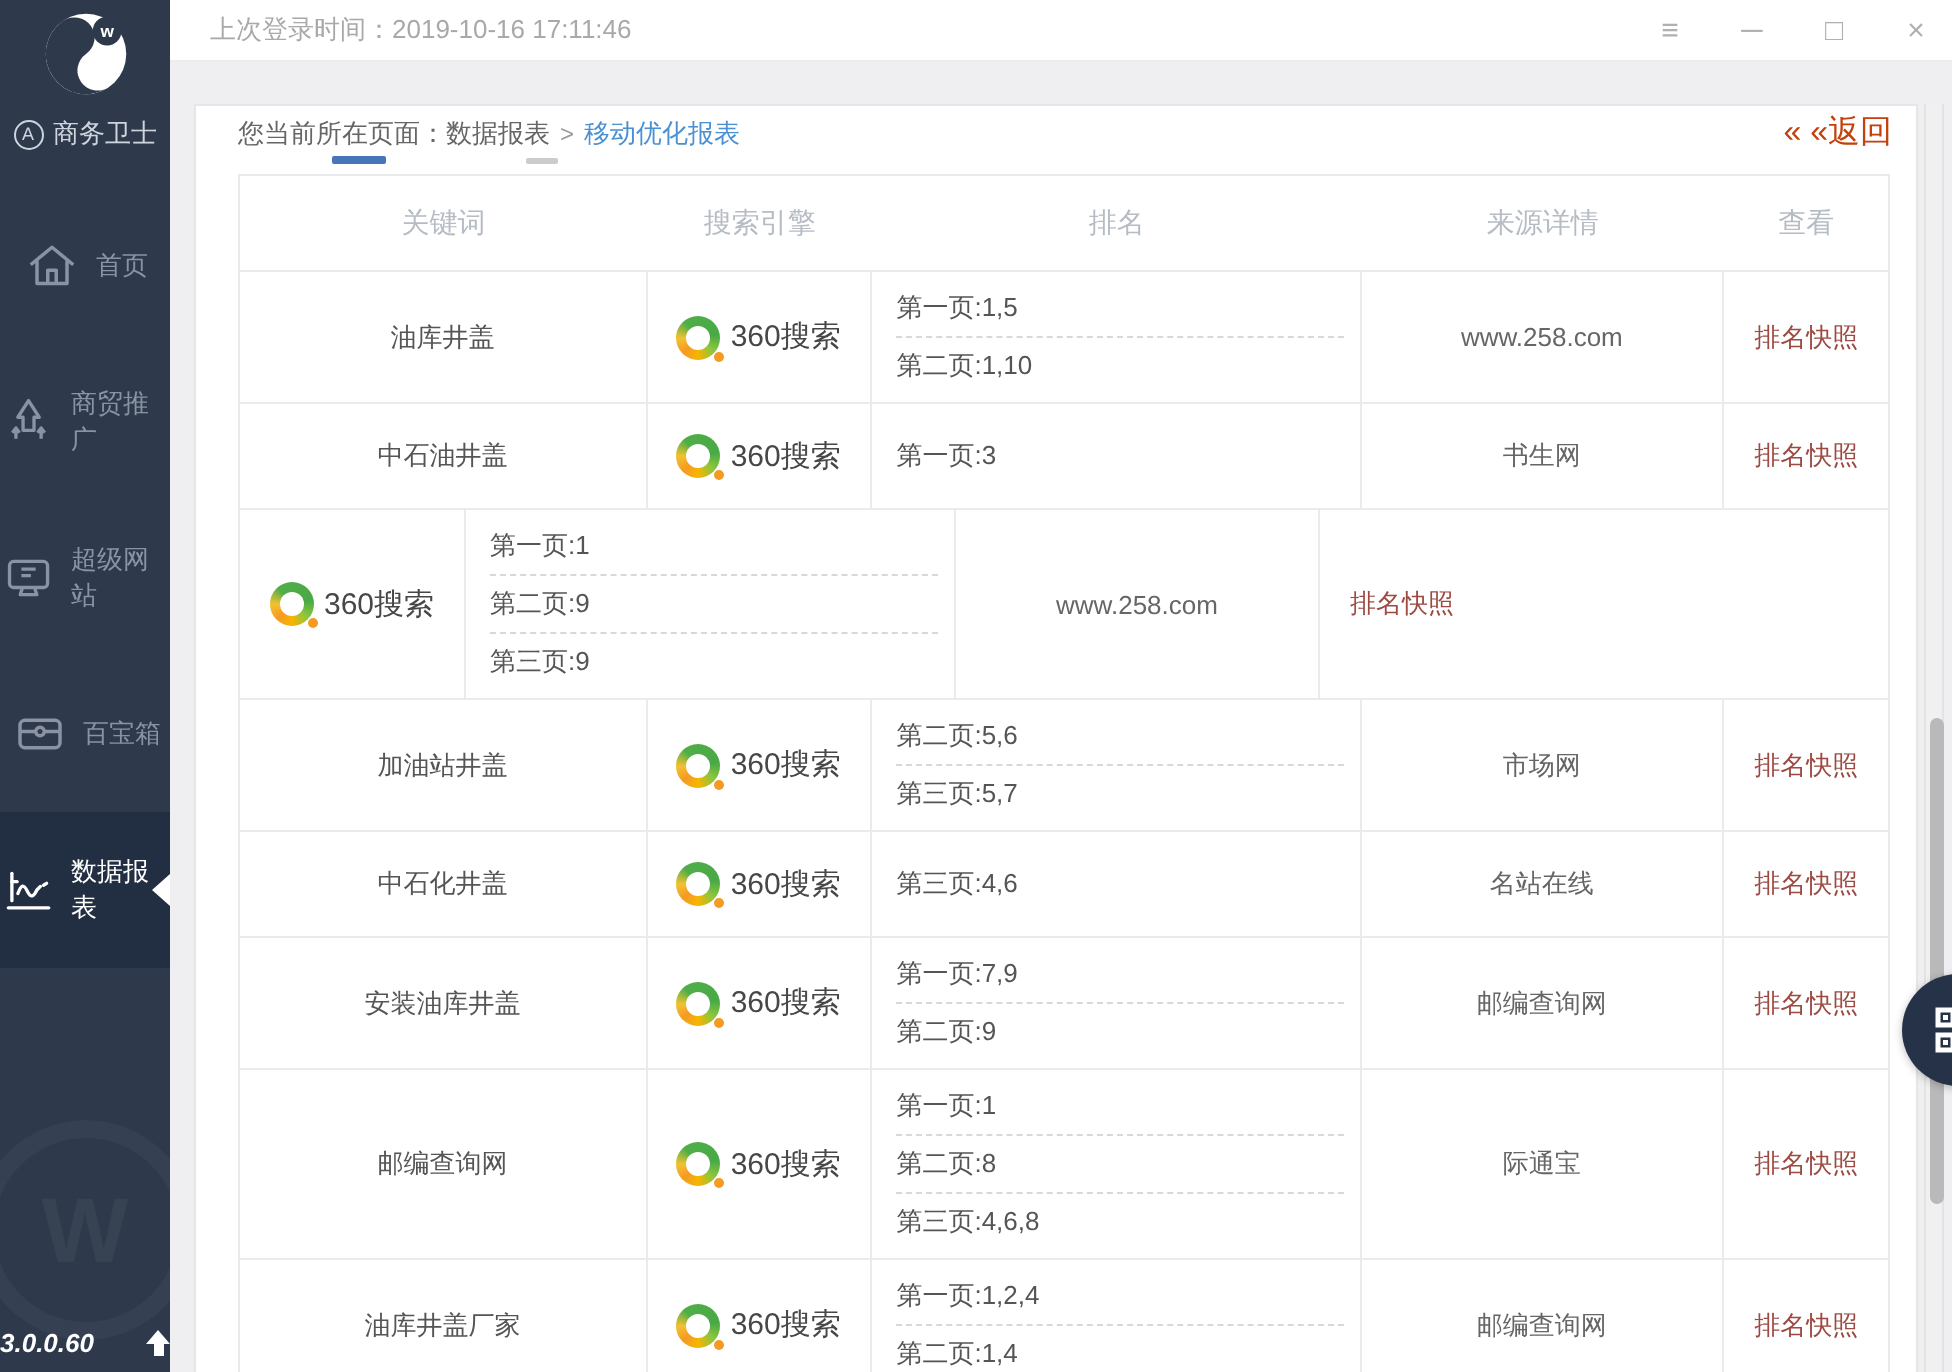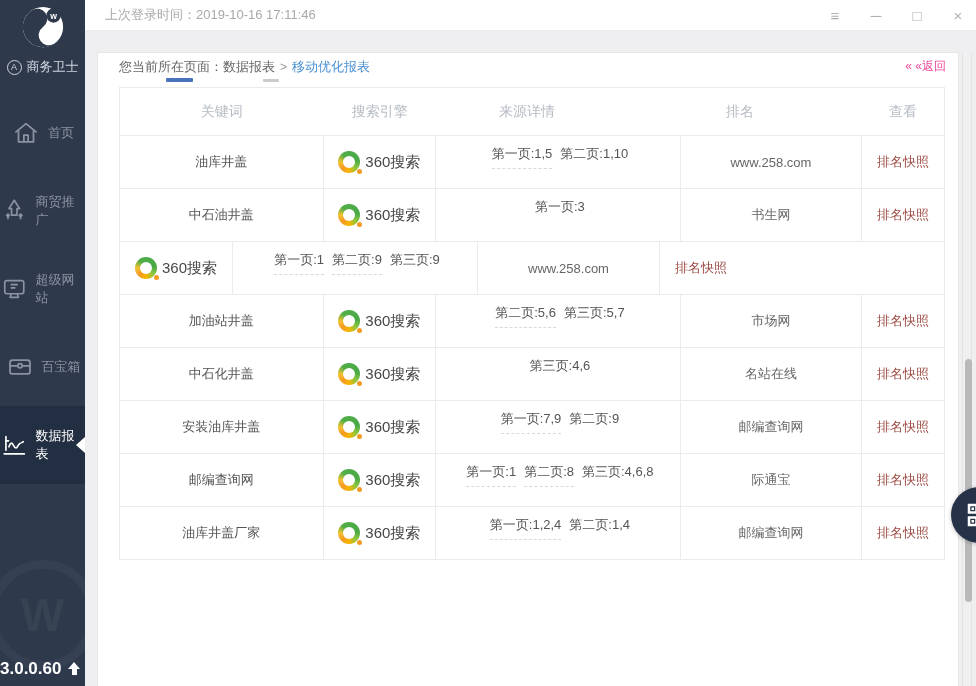--- a/index.html
+++ b/index.html
@@ -10,53 +10,53 @@
   .sidebar{position:absolute;left:0;top:0;width:85px;height:686px;background:#2e3a4c;overflow:hidden;}
   .logo{position:absolute;top:4px;left:0;right:0;display:flex;justify-content:center;}
   .brand{position:absolute;top:58px;left:0;right:0;display:flex;align-items:center;justify-content:center;gap:5px;color:#cdd4de;font-size:13px;}
   .badge{width:13px;height:13px;border:1px solid #cdd4de;border-radius:50%;font-size:9px;line-height:13px;text-align:center;flex:0 0 auto;}
   .nav{position:absolute;top:94px;left:0;right:0;}
   .nav-item{height:78px;display:flex;flex-direction:row;align-items:center;justify-content:center;gap:7px;color:#8a93a3;font-size:13px;cursor:pointer;position:relative;}
   .nav-item svg{display:block;}
   .nav-item.active{background:#222e41;color:#fff;}
   .nav-item.active .notch{position:absolute;right:0;top:50%;margin-top:-8px;width:0;height:0;
     border-top:8px solid transparent;border-bottom:8px solid transparent;border-right:9px solid #ffffff;}
-  .version{position:absolute;bottom:7px;left:0;right:0;display:flex;align-items:center;justify-content:flex-start;gap:7px;color:#fff;font-size:17px;font-weight:bold;}
+  .version{position:absolute;bottom:7px;left:0;right:0;display:flex;align-items:center;justify-content:space-between;gap:7px;color:#fff;font-size:13px;font-weight:bold;font-style:italic;}
   .up-arrow{position:relative;width:12px;height:14px;}
   .up-arrow::before{content:"";position:absolute;left:0;top:0;border-left:6px solid transparent;border-right:6px solid transparent;border-bottom:7px solid #fff;}
   .up-arrow::after{content:"";position:absolute;left:3.5px;top:6px;width:5px;height:7px;background:#fff;}
   .watermark{position:absolute;bottom:16px;left:50%;transform:translateX(-50%);width:92px;height:92px;border-radius:50%;
     border:9px solid rgba(255,255,255,0.035);display:flex;align-items:center;justify-content:center;
     font-size:46px;font-weight:bold;color:rgba(255,255,255,0.045);}
 
   
   .topbar{position:absolute;left:85px;top:0;right:0;height:30px;background:#fff;border-bottom:1px solid #ececec;}
   .last-login{position:absolute;left:20px;top:0;height:30px;display:flex;align-items:center;color:#a9a9a9;font-size:13px;}
   .win-controls{position:absolute;right:10px;top:0;height:30px;display:flex;align-items:center;gap:25px;color:#b0b0b0;font-size:15px;}
   .win-controls span{width:16px;text-align:center;cursor:pointer;}
 
   
   .content{position:absolute;left:85px;top:31px;right:0;bottom:0;background:#efeff1;margin-top:14px;}
   .card{position:absolute;left:12px;top:7px;width:862px;height:635px;background:#fff;border:1px solid #e6e6e6;box-sizing:border-box;overflow:hidden;}
   .crumbbar{position:absolute;left:21px;top:0;right:12px;height:27px;display:flex;align-items:center;font-size:13px;color:#666;}
   .crumb-current{color:#4a90d2;margin-left:5px;cursor:pointer;}
   .crumb-sep{color:#999;margin-left:5px;font-size:12px;}
-  .back-link{margin-left:auto;color:#ec4899;font-size:12px;cursor:pointer;}
+  .back-link{margin-left:auto;color:#c2410c;font-size:16px;cursor:pointer;}
   .remnant-blue{position:absolute;left:68px;top:25px;width:27px;height:4px;background:#4a74b9;border-radius:1px;}
   .remnant-gray{position:absolute;left:165px;top:26px;width:16px;height:3px;background:#cccccc;border-radius:1px;}
 
   
   .table{position:absolute;left:21px;top:34px;width:826px;border:1px solid #eaeaea;border-bottom:none;box-sizing:border-box;}
   .thead{display:flex;height:47px;align-items:center;border-bottom:1px solid #ebebeb;color:#b6bcc4;font-size:14px;}
   .thead .hcell{text-align:center;}
   .trow{display:flex;align-items:stretch;min-height:52px;border-bottom:1px solid #ebebeb;font-size:13px;color:#555;}
   .cell{box-sizing:border-box;border-right:1px solid #ebebeb;display:flex;align-items:center;justify-content:center;}
   .cell:last-child{border-right:none;}
   .w-k{width:204px;}.w-e{width:113px;}.w-r{width:245px;}.w-s{width:182px;}.w-v{width:82px;}
-  .cell-rank{flex-direction:row;justify-content:center;align-items:stretch;padding:4px 0 4px 12px;}
+  .cell-rank{flex-direction:column;justify-content:center;align-items:stretch;padding:4px 0 4px 12px;}
   .rank-line{height:28px;line-height:28px;border-bottom:1px dashed #d8d8d8;margin-right:8px;}
   .rank-line:last-child{border-bottom:none;}
   .cell-source{color:#666;}
   .action{color:#9c4a42;cursor:pointer;text-decoration:none;}
   .cell-engine{gap:5px;}
   .engine-text{color:#474747;font-size:15px;}
   .logo360{position:relative;width:22px;height:22px;flex:0 0 auto;border-radius:50%;
     background:conic-gradient(from -40deg,#4fae48,#49a946 120deg,#8cc63f 170deg,#f7b500 220deg,#f59a23 265deg,#f2c230 310deg,#4fae48 360deg);}
   .logo360 .hole{position:absolute;left:5px;top:5px;width:12px;height:12px;border-radius:50%;background:#fff;}
   .logo360 .dot{position:absolute;right:-2px;bottom:-1px;width:5px;height:5px;border-radius:50%;background:#f59a23;}
@@ -159,22 +159,22 @@
         <span class="crumb-current">移动优化报表</span>
         <span class="back-link">« «返回</span>
       </div>
       <div class="remnant-blue"></div>
       <div class="remnant-gray"></div>
 
       <div class="table">
         <div class="thead">
           <div class="hcell w-k">关键词</div>
           <div class="hcell w-e">搜索引擎</div>
+          <div class="hcell w-r">排名</div>
           <div class="hcell w-s">来源详情</div>
-          <div class="hcell w-r">排名</div>
           <div class="hcell w-v">查看</div>
         </div>
         <div id="table-body">
   <div class="trow">
     <div class="cell w-k">油库井盖</div>
     <div class="cell w-e cell-engine">
       <span class="logo360">
                   <span class="hole"></span>
                   <span class="dot"></span>
                 </span>

